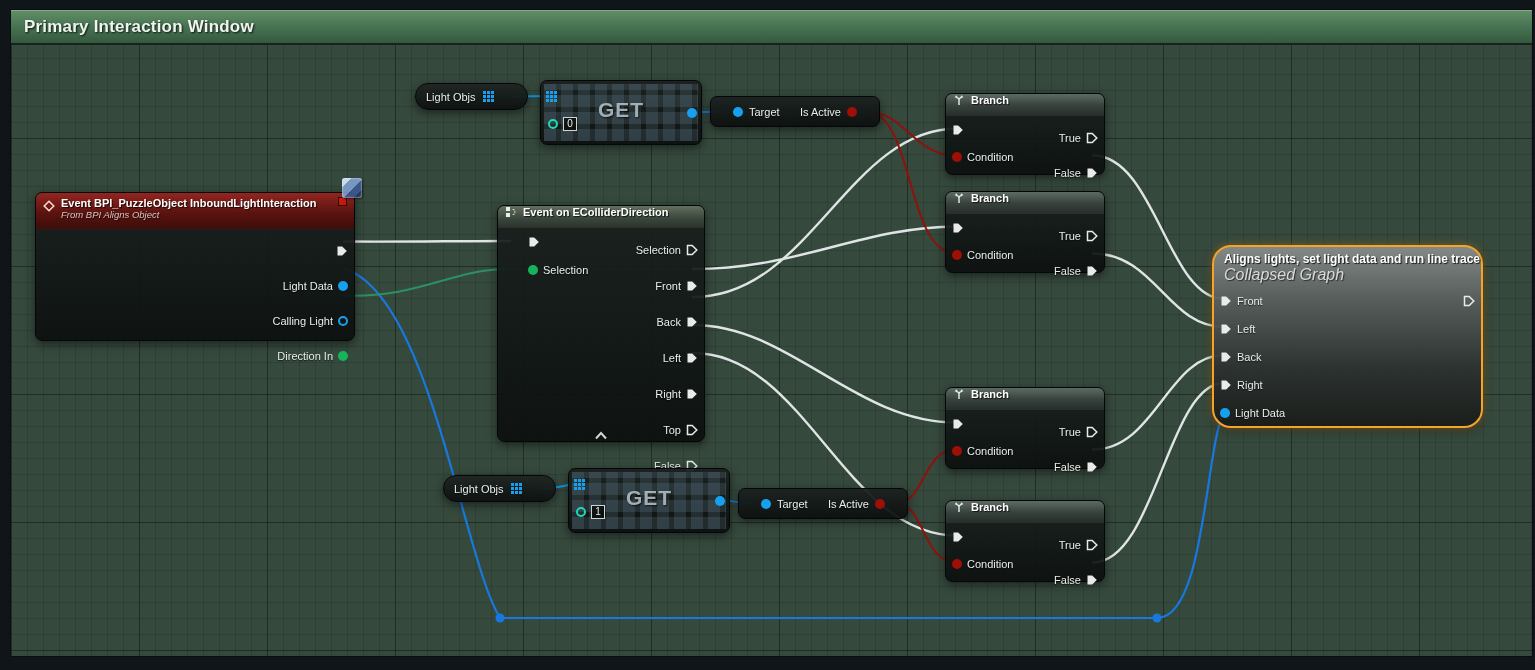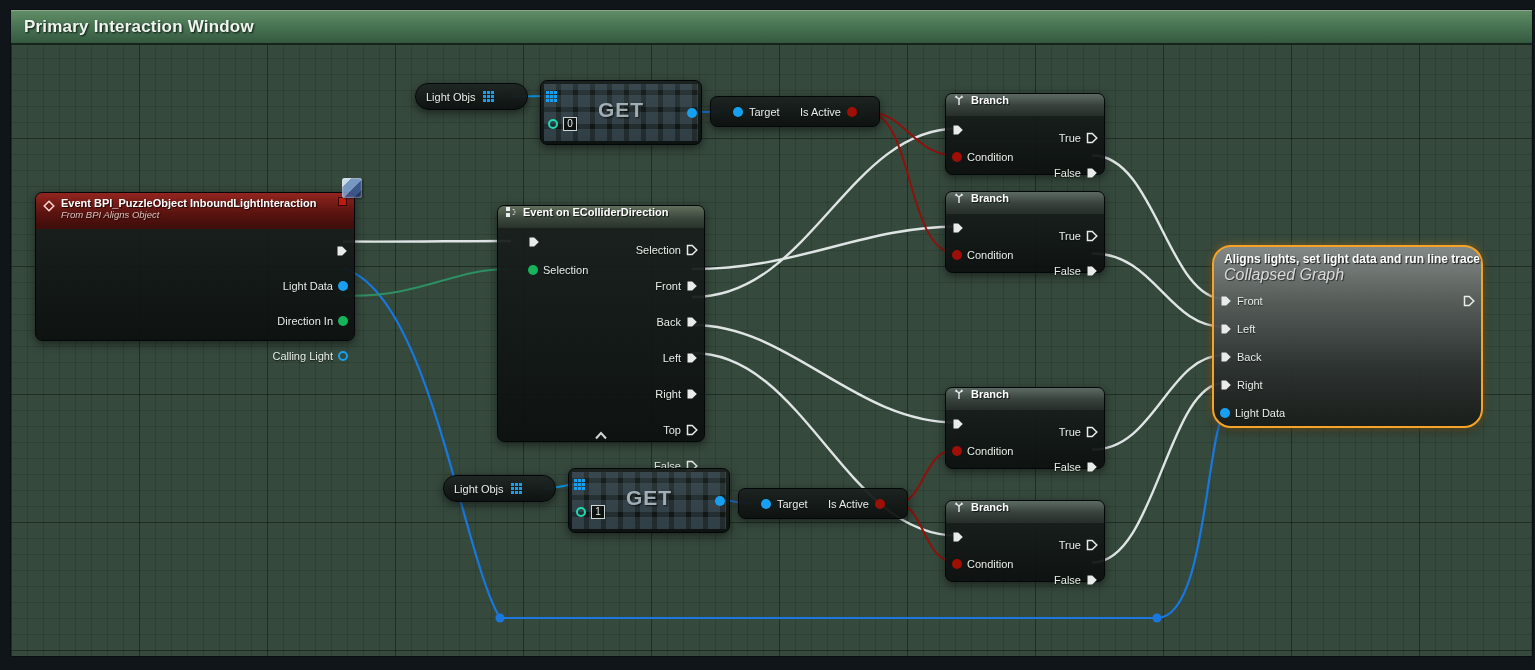--- a/index.html
+++ b/index.html
@@ -218,26 +218,26 @@
       <div class="row r">
         <svg class="pex">
             <use href="#sym-exec-s"></use>
           </svg>
       </div>
       <div class="row r">
         <span class="lbl">Light Data</span>
         <span class="dot obj"></span>
       </div>
       <div class="row r">
+        <span class="lbl">Calling Light</span>
+        <span class="dot obj hollow"></span>
+      </div>
+      <div class="row r">
         <span class="lbl">Direction In</span>
         <span class="dot enum"></span>
-      </div>
-      <div class="row r">
-        <span class="lbl">Calling Light</span>
-        <span class="dot obj hollow"></span>
       </div>
     </div>
   </div>
 
   <div class="node pill" style="left:415px;top:83px;width:113px">
     <span class="lbl">Light Objs</span>
     <svg class="gridpin">
         <use href="#sym-grid"></use>
       </svg>
   </div>

